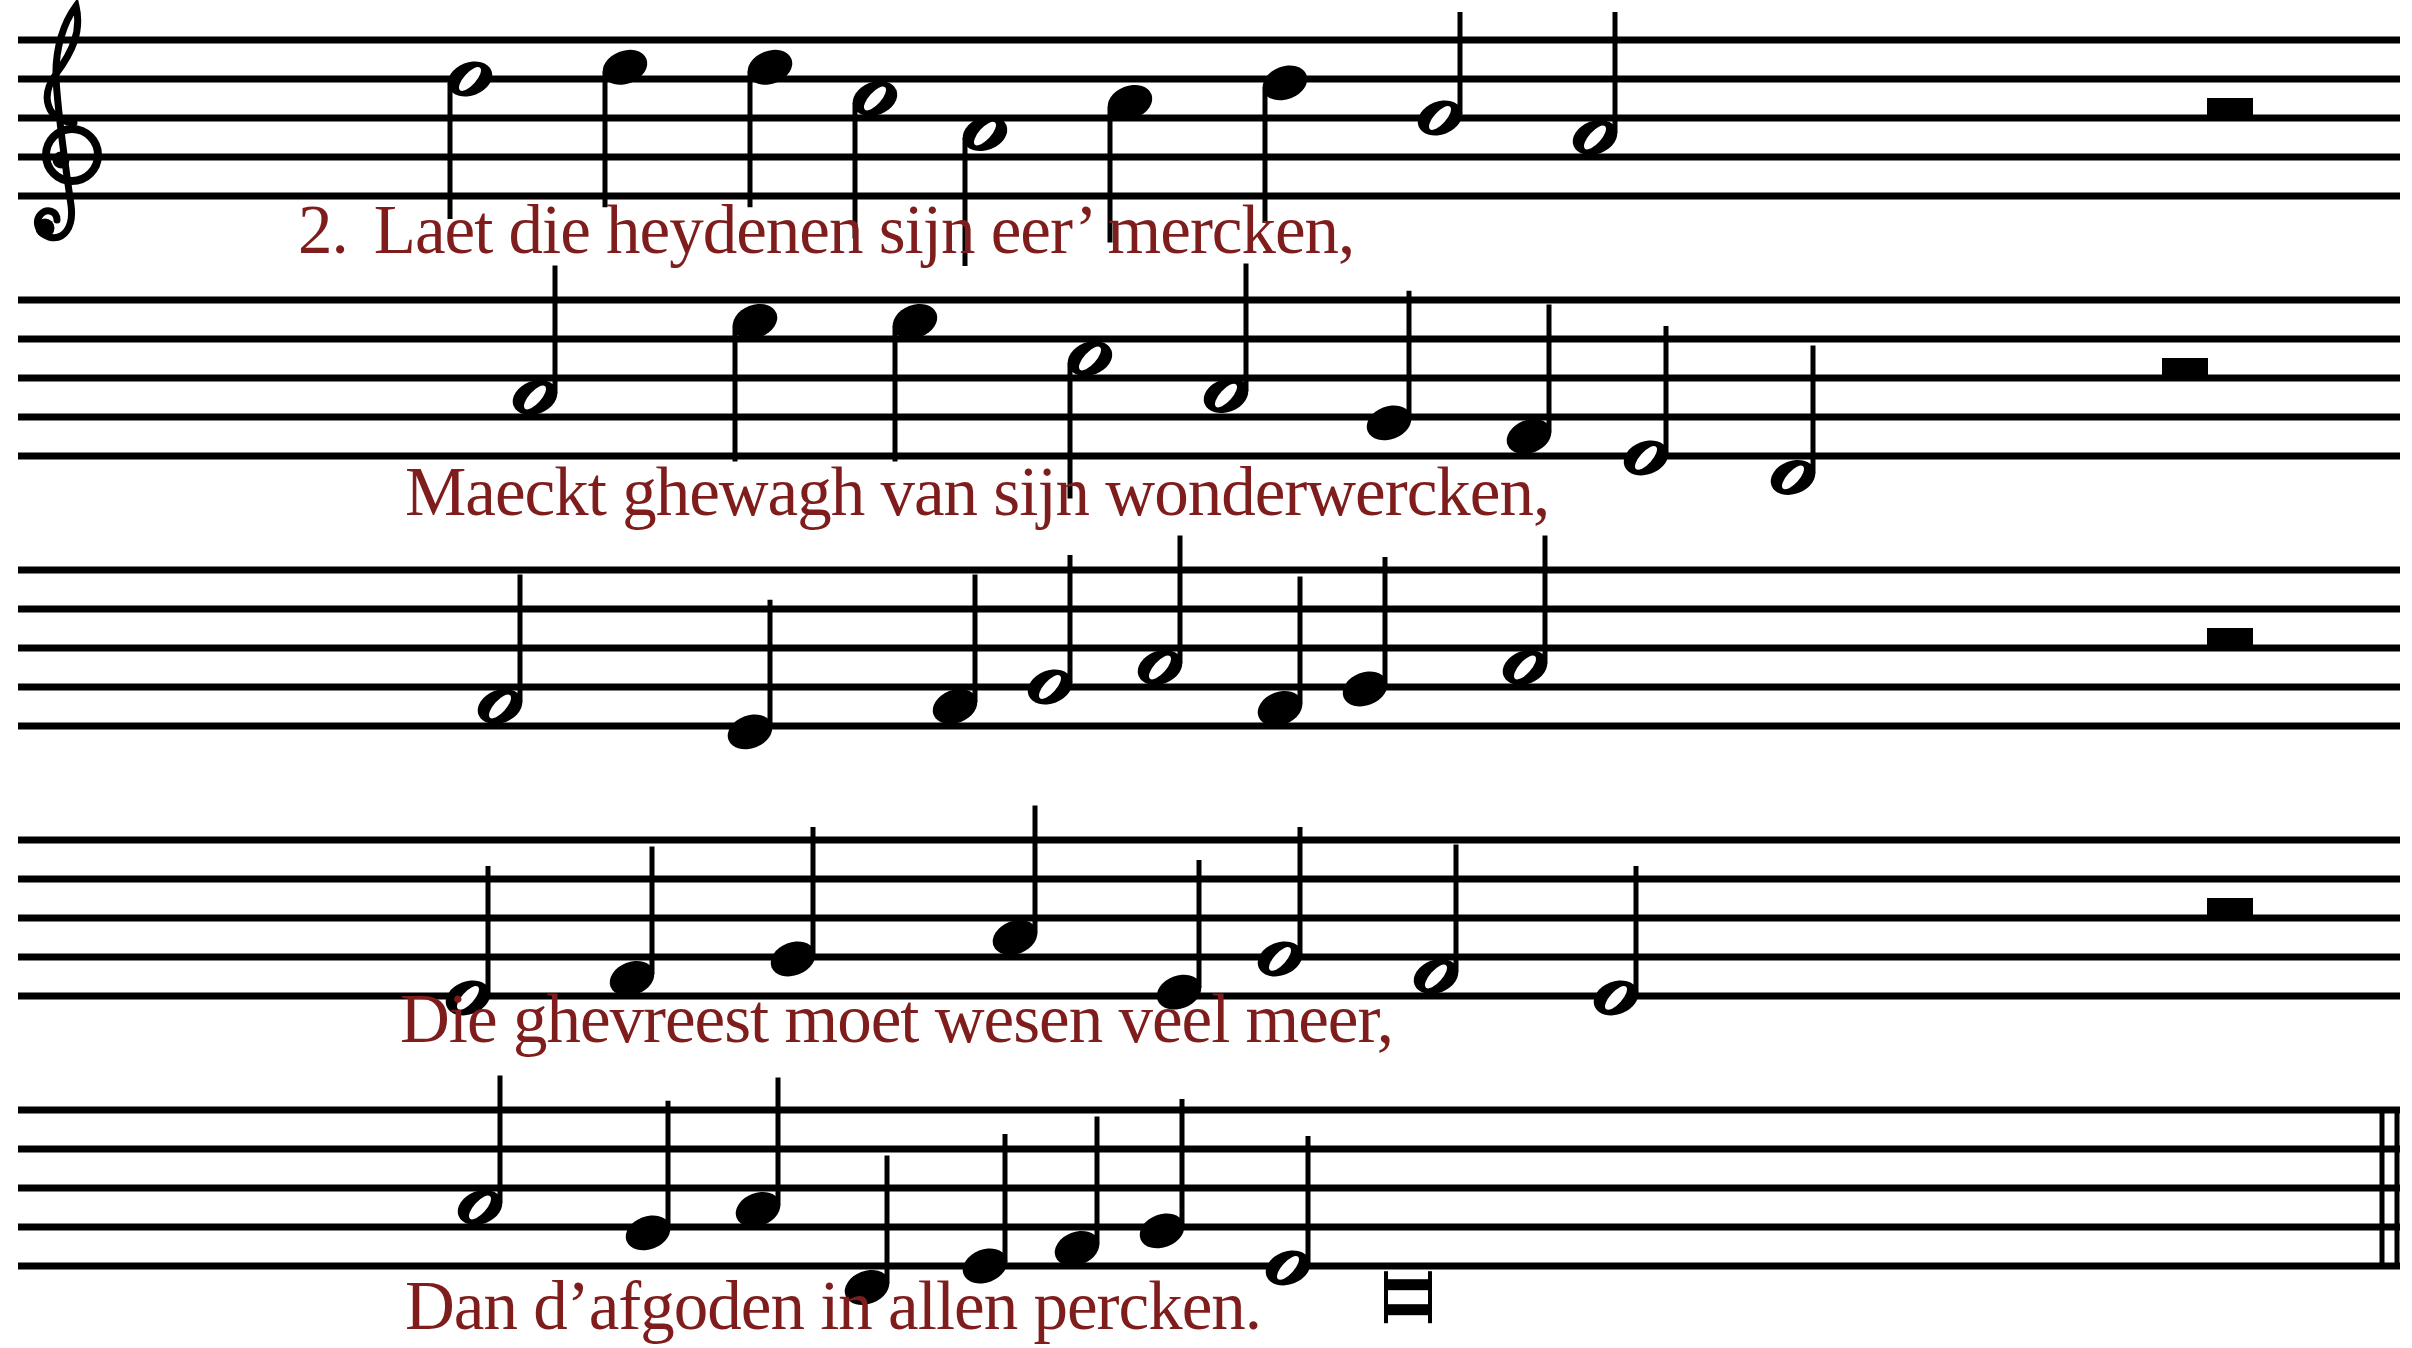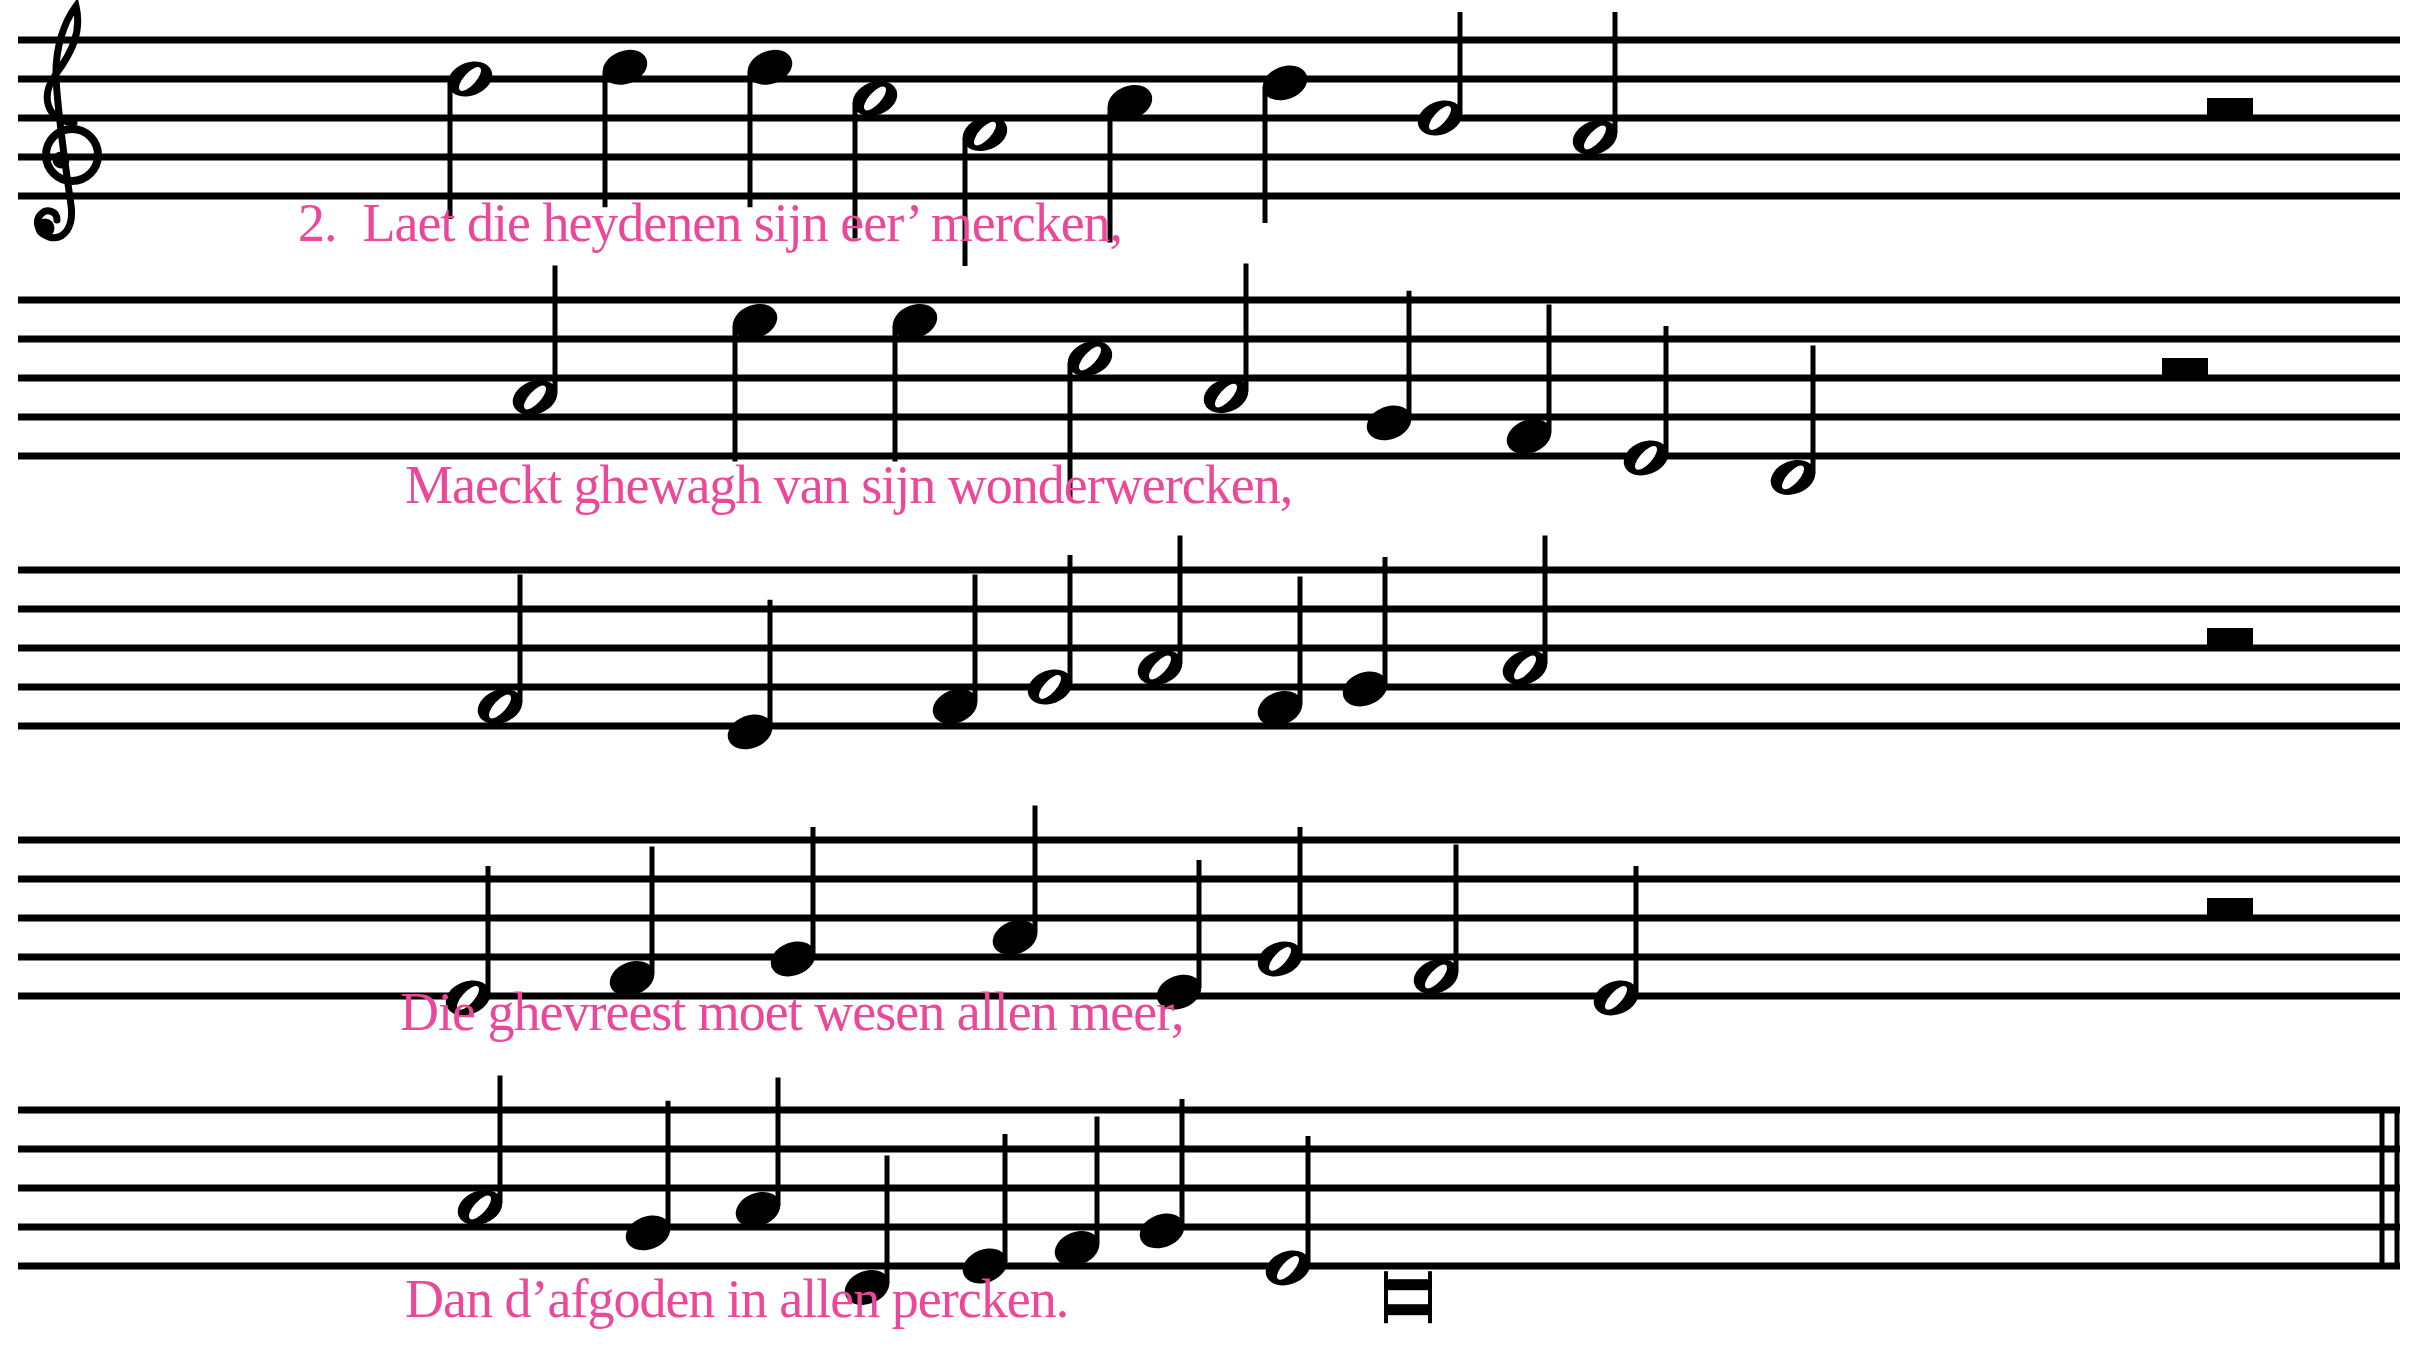--- a/index.html
+++ b/index.html
@@ -7,22 +7,22 @@
     position:relative;
     width:2412px;
     height:1348px;
     background:#ffffff;
     overflow:hidden;
     font-family:"Liberation Serif", serif;
   }
   .score-svg{position:absolute;left:0;top:0;width:2412px;height:1348px;}
   .lyric{
     position:absolute;
-    color:#ec4899;
-    font-size:54px;
+    color:#7f1d1d;
+    font-size:69px;
     letter-spacing:-1px;
     white-space:nowrap;
     line-height:1;
   }
   .lyric .verse-num{margin-right:26px;}
 </style>
 </head>
 <body>
 
 <div class="page">
@@ -170,16 +170,16 @@
       <line x1="1386" y1="1271.2" x2="1386" y2="1323.2" stroke="#000000" stroke-width="4"></line>
       <line x1="1430" y1="1271.2" x2="1430" y2="1323.2" stroke="#000000" stroke-width="4"></line>
       <line x1="2382" y1="1107" x2="2382" y2="1269" stroke="#000000" stroke-width="5"></line>
       <line x1="2397" y1="1107" x2="2397" y2="1269" stroke="#000000" stroke-width="5"></line>
     </svg>
 
   <div class="lyric" style="left: 298px; top: 196px;">
     <span class="verse-num">2.</span><span>Laet die heydenen sijn eer’ mercken,</span>
   </div>
   <div class="lyric" style="left: 405px; top: 458px;">Maeckt ghewagh van sijn wonderwercken,</div>
-  <div class="lyric" style="left: 400px; top: 985px;">Die ghevreest moet wesen allen meer,</div>
+  <div class="lyric" style="left: 400px; top: 985px;">Die ghevreest moet wesen veel meer,</div>
   <div class="lyric" style="left: 405px; top: 1252px; margin-top: 20px;">Dan d’afgoden in allen percken.</div>
 
 </div>
 
 </body></html>

